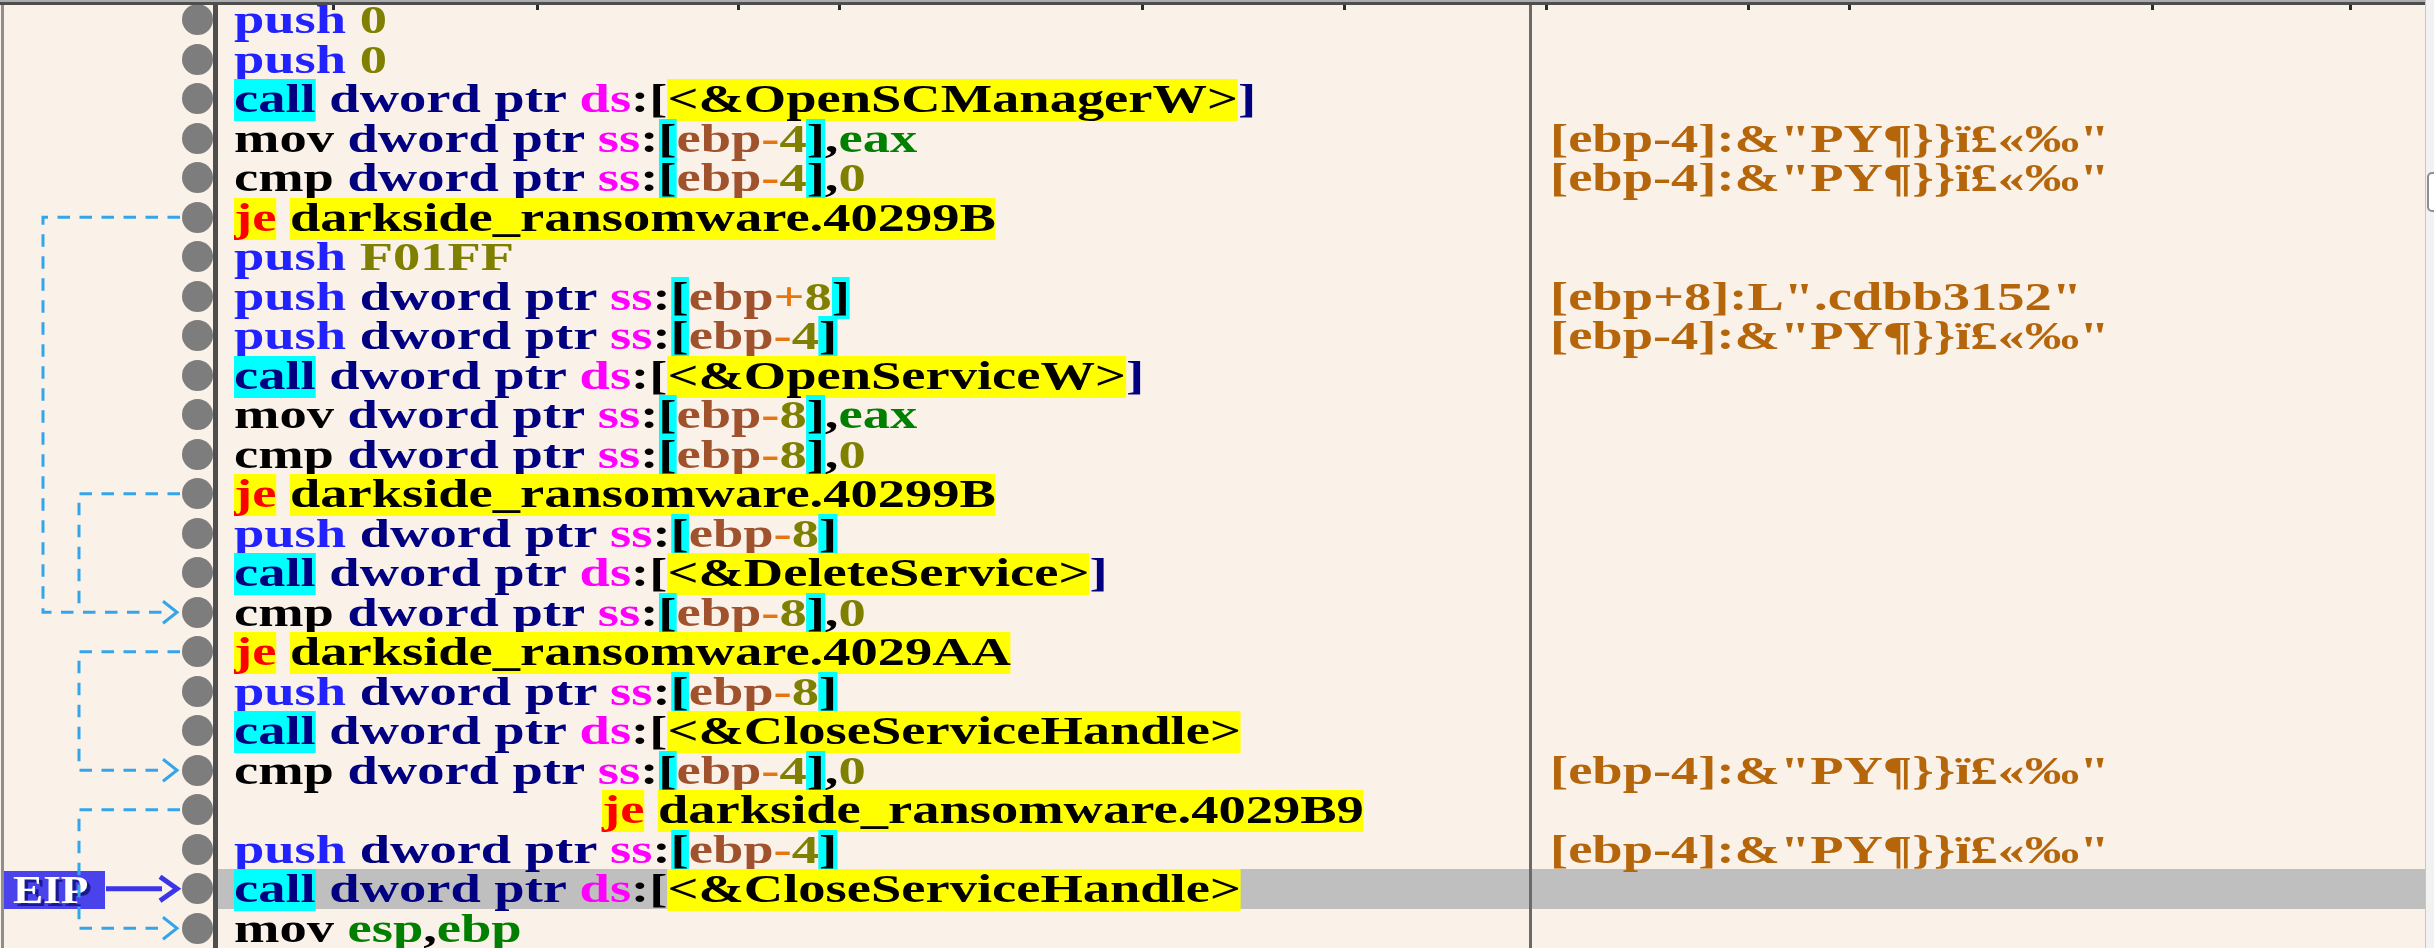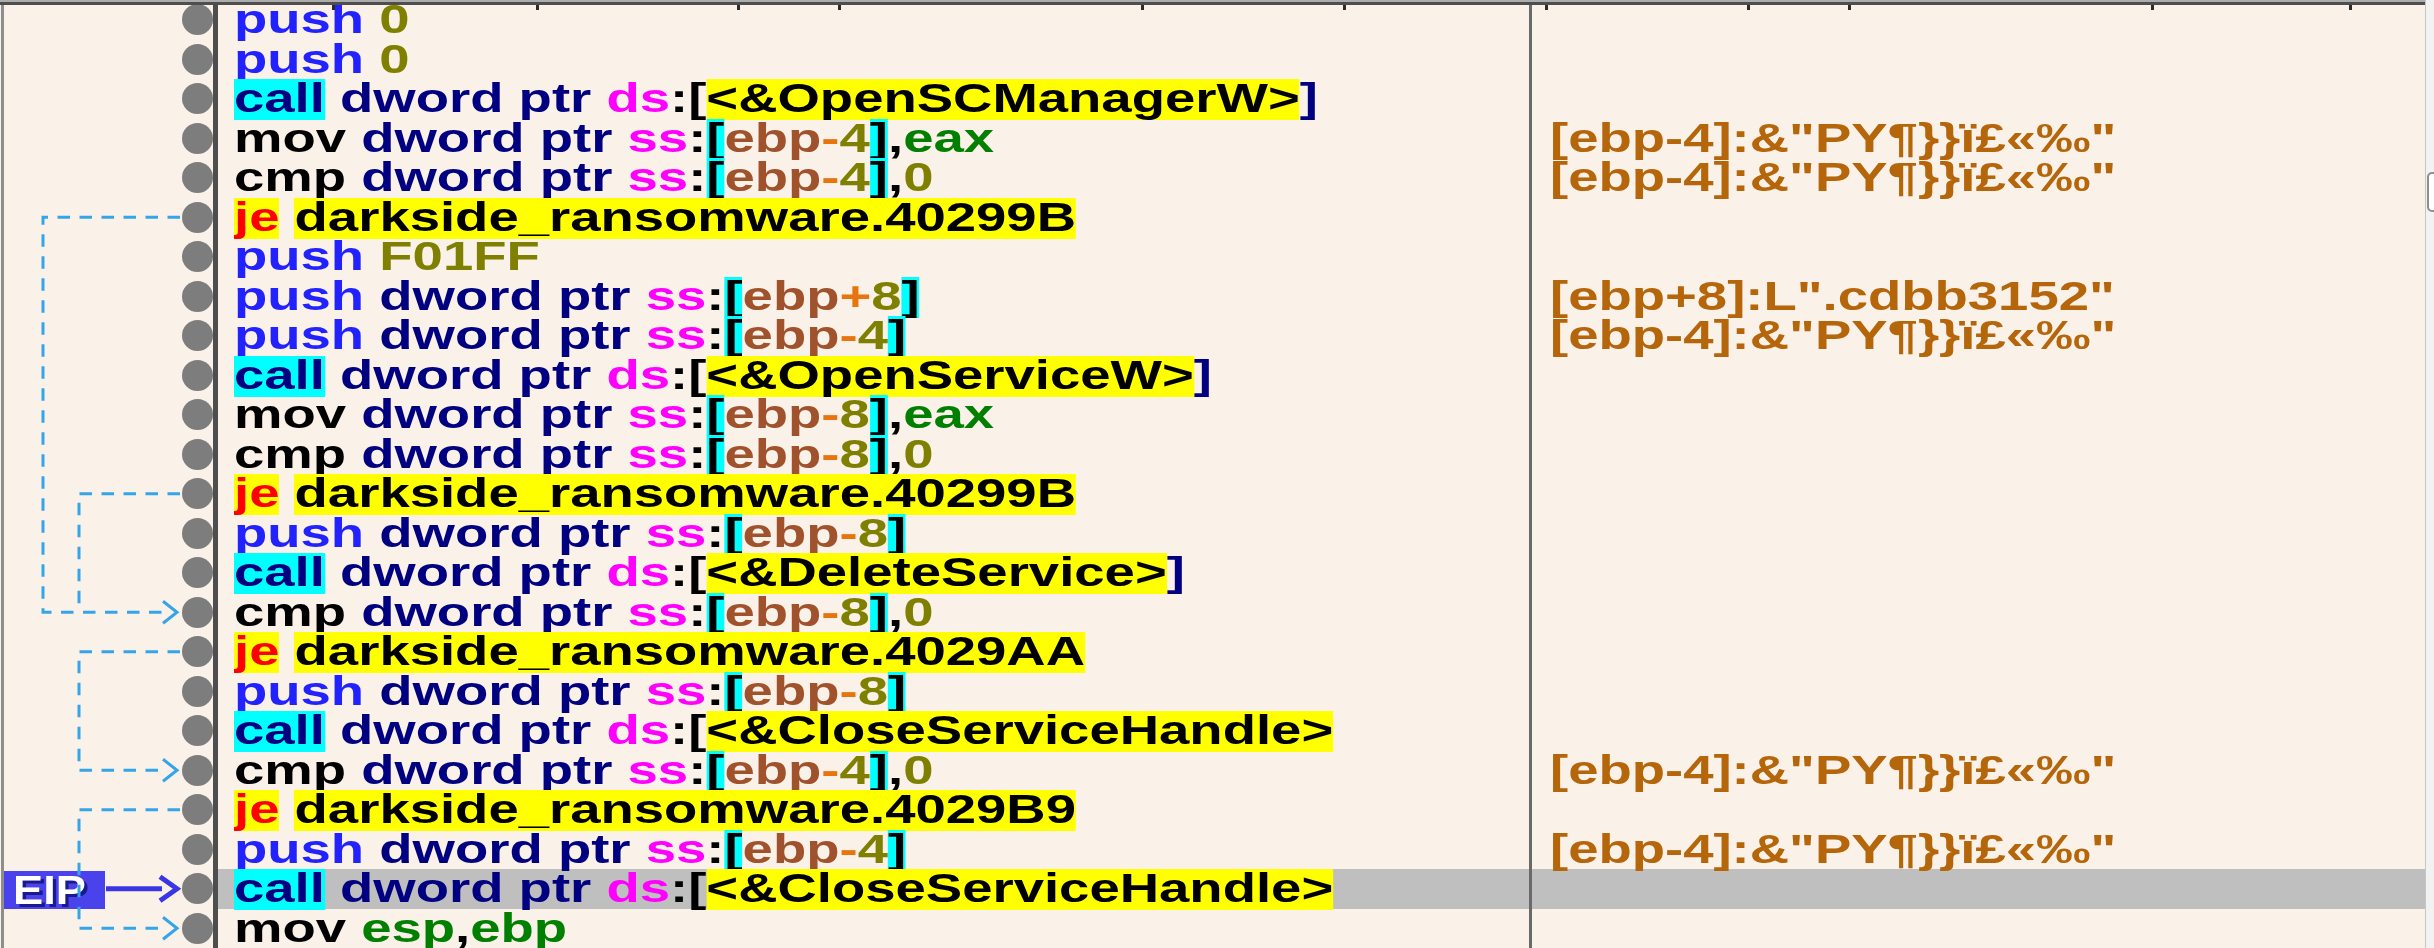--- a/index.html
+++ b/index.html
@@ -1,19 +1,19 @@
 <!DOCTYPE html>
 <html><head>
 <meta charset="utf-8">
 <style>
   html,body{margin:0;padding:0;background:#777;}
   #screen{
     position:relative;width:2434px;height:948px;overflow:hidden;
     background:var(--bg,#FAF1E8);
-    font-family:Liberation Sans, sans-serif;font-weight:bold;
+    font-family:Liberation Serif, serif;font-weight:bold;
   }
   
   #ruler{position:absolute;left:0;top:0;width:2434px;height:5px;
     background:linear-gradient(#ACACAC 0 2px,#4E4E4E 2px 5px);z-index:6;}
   .tick{position:absolute;top:5px;width:3px;height:5px;background:#2B2B2B;z-index:6;}
   #left-border{position:absolute;left:1px;top:0;width:3px;height:948px;background:#8E8E8E;z-index:3;}
   #margin-sep{position:absolute;left:213px;top:0;width:5px;height:948px;background:#4E4E4E;z-index:3;}
   #col-sep{position:absolute;left:1529px;top:0;width:3px;height:948px;background:#6A6A6A;z-index:3;}
   #scrollbar{position:absolute;left:2425px;top:0;width:9px;height:948px;background:#F2F2F2;
     border-left:1px solid #C6C6C6;box-sizing:border-box;z-index:7;}
@@ -89,21 +89,21 @@
       <div class="asm-row" style="top: 395px;"><span class="line"><span class="t-k">mov</span><span class="t-p"> </span><span class="t-n">dword</span><span class="t-p"> </span><span class="t-n">ptr</span><span class="t-p"> </span><span class="t-m">ss</span><span class="t-p">:</span><span class="t-B">[</span><span class="t-e">ebp</span><span class="t-s">-</span><span class="t-o">8</span><span class="t-B">]</span><span class="t-p">,</span><span class="t-g">eax</span></span></div>
       <div class="asm-row" style="top: 434.5px;"><span class="line"><span class="t-k">cmp</span><span class="t-p"> </span><span class="t-n">dword</span><span class="t-p"> </span><span class="t-n">ptr</span><span class="t-p"> </span><span class="t-m">ss</span><span class="t-p">:</span><span class="t-B">[</span><span class="t-e">ebp</span><span class="t-s">-</span><span class="t-o">8</span><span class="t-B">]</span><span class="t-p">,</span><span class="t-o">0</span></span></div>
       <div class="asm-row" style="top: 474px;"><span class="line"><span class="t-R">je</span><span class="t-p"> </span><span class="t-Y">darkside_ransomware.40299B</span></span></div>
       <div class="asm-row" style="top: 513.5px;"><span class="line"><span class="t-b">push</span><span class="t-p"> </span><span class="t-n">dword</span><span class="t-p"> </span><span class="t-n">ptr</span><span class="t-p"> </span><span class="t-m">ss</span><span class="t-p">:</span><span class="t-B">[</span><span class="t-e">ebp</span><span class="t-s">-</span><span class="t-o">8</span><span class="t-B">]</span></span></div>
       <div class="asm-row" style="top: 553px;"><span class="line"><span class="t-C">call</span><span class="t-p"> </span><span class="t-n">dword</span><span class="t-p"> </span><span class="t-n">ptr</span><span class="t-p"> </span><span class="t-m">ds</span><span class="t-p">:</span><span class="t-p">[</span><span class="t-Y">&lt;&amp;DeleteService&gt;</span><span class="t-n">]</span></span></div>
       <div class="asm-row" style="top: 592.5px;"><span class="line"><span class="t-k">cmp</span><span class="t-p"> </span><span class="t-n">dword</span><span class="t-p"> </span><span class="t-n">ptr</span><span class="t-p"> </span><span class="t-m">ss</span><span class="t-p">:</span><span class="t-B">[</span><span class="t-e">ebp</span><span class="t-s">-</span><span class="t-o">8</span><span class="t-B">]</span><span class="t-p">,</span><span class="t-o">0</span></span></div>
       <div class="asm-row" style="top: 632px;"><span class="line"><span class="t-R">je</span><span class="t-p"> </span><span class="t-Y">darkside_ransomware.4029AA</span></span></div>
       <div class="asm-row" style="top: 671.5px;"><span class="line"><span class="t-b">push</span><span class="t-p"> </span><span class="t-n">dword</span><span class="t-p"> </span><span class="t-n">ptr</span><span class="t-p"> </span><span class="t-m">ss</span><span class="t-p">:</span><span class="t-B">[</span><span class="t-e">ebp</span><span class="t-s">-</span><span class="t-o">8</span><span class="t-B">]</span></span></div>
       <div class="asm-row" style="top: 711px;"><span class="line"><span class="t-C">call</span><span class="t-p"> </span><span class="t-n">dword</span><span class="t-p"> </span><span class="t-n">ptr</span><span class="t-p"> </span><span class="t-m">ds</span><span class="t-p">:</span><span class="t-p">[</span><span class="t-Y">&lt;&amp;CloseServiceHandle&gt;</span></span></div>
       <div class="asm-row" style="top: 750.5px;"><span class="line"><span class="t-k">cmp</span><span class="t-p"> </span><span class="t-n">dword</span><span class="t-p"> </span><span class="t-n">ptr</span><span class="t-p"> </span><span class="t-m">ss</span><span class="t-p">:</span><span class="t-B">[</span><span class="t-e">ebp</span><span class="t-s">-</span><span class="t-o">4</span><span class="t-B">]</span><span class="t-p">,</span><span class="t-o">0</span></span></div>
-      <div class="asm-row" style="top: 790px;"><span class="line"><span class="t-R">je</span><span class="t-p"> </span><span class="t-Y">darkside_ransomware.4029B9</span></span></div>
+      <div class="asm-row" style="top: 790px; text-align: center;"><span class="line"><span class="t-R">je</span><span class="t-p"> </span><span class="t-Y">darkside_ransomware.4029B9</span></span></div>
       <div class="asm-row" style="top: 829.5px;"><span class="line"><span class="t-b">push</span><span class="t-p"> </span><span class="t-n">dword</span><span class="t-p"> </span><span class="t-n">ptr</span><span class="t-p"> </span><span class="t-m">ss</span><span class="t-p">:</span><span class="t-B">[</span><span class="t-e">ebp</span><span class="t-s">-</span><span class="t-o">4</span><span class="t-B">]</span></span></div>
       <div class="asm-row" style="top: 869px;"><span class="line"><span class="t-C">call</span><span class="t-p"> </span><span class="t-n">dword</span><span class="t-p"> </span><span class="t-n">ptr</span><span class="t-p"> </span><span class="t-m">ds</span><span class="t-p">:</span><span class="t-p">[</span><span class="t-Y">&lt;&amp;CloseServiceHandle&gt;</span></span></div>
       <div class="asm-row" style="top: 908.5px;"><span class="line"><span class="t-k">mov</span><span class="t-p"> </span><span class="t-g">esp</span><span class="t-p">,</span><span class="t-g">ebp</span></span></div>
     </div>
   <div id="comment-layer">
       <div class="comment-row" style="top: 118.5px;"><span class="line">[ebp-4]:&amp;"PY¶}}ï£«‰"</span></div>
       <div class="comment-row" style="top: 158px;"><span class="line">[ebp-4]:&amp;"PY¶}}ï£«‰"</span></div>
       <div class="comment-row" style="top: 276.5px;"><span class="line">[ebp+8]:L".cdbb3152"</span></div>
       <div class="comment-row" style="top: 316px;"><span class="line">[ebp-4]:&amp;"PY¶}}ï£«‰"</span></div>
       <div class="comment-row" style="top: 750.5px;"><span class="line">[ebp-4]:&amp;"PY¶}}ï£«‰"</span></div>

